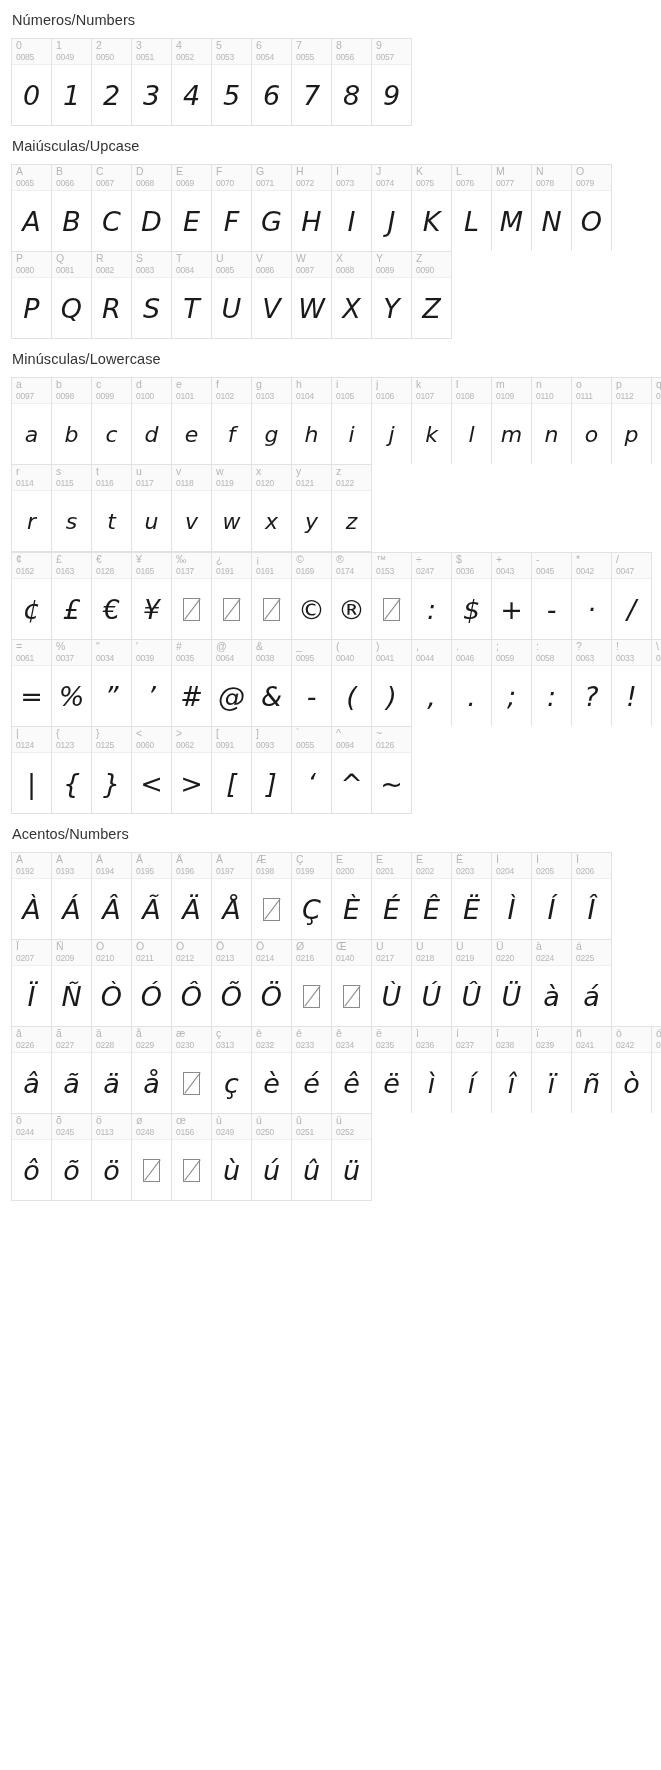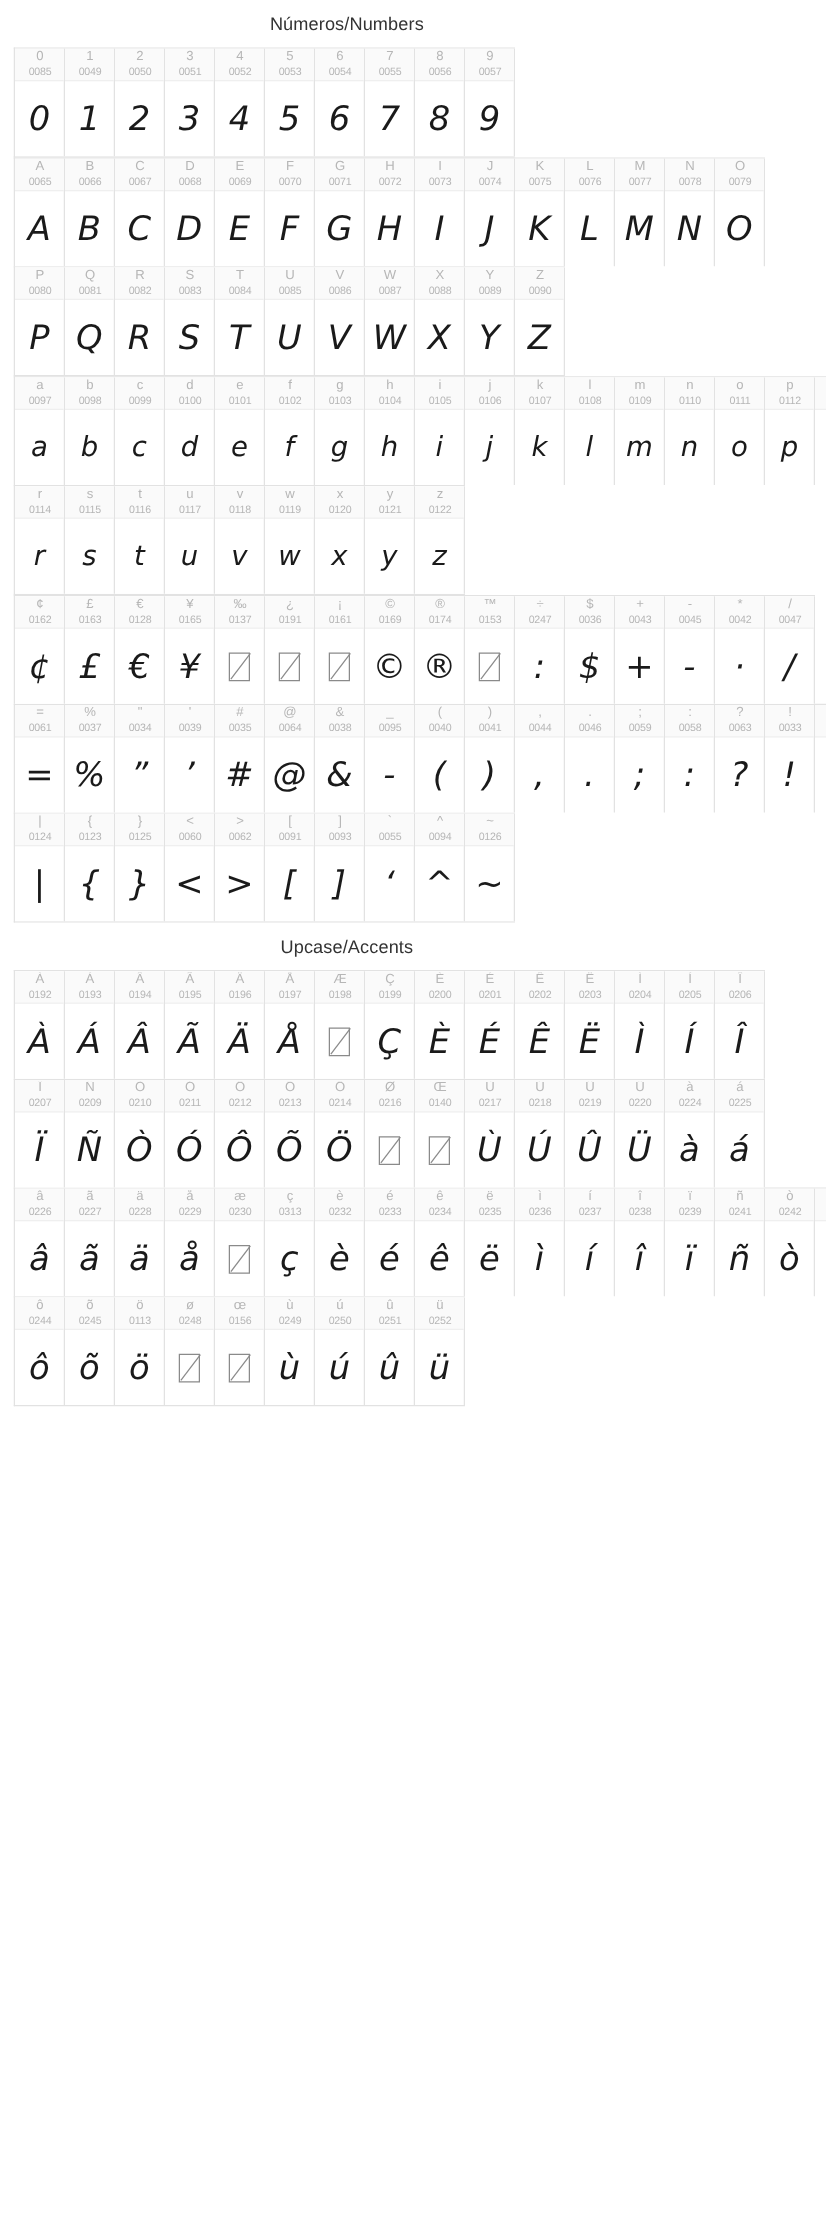--- a/index.html
+++ b/index.html
@@ -10,21 +10,20 @@
   body {
     width: 661px;
     font-family: "Liberation Sans", sans-serif;
     color: #222222;
     -webkit-font-smoothing: antialiased;
   }
   .page {
     width: 543px;
     box-sizing: border-box;
     padding: 0 0 12px 0;
-    text-align: center;
   }
   .section {
     margin: 0 0 0 0;
   }
   .section-title {
     font-size: 14.5px;
     color: #333333;
     padding: 12px 0 10px 12px;
     letter-spacing: 0.1px;
   }
@@ -181,20 +180,21 @@
             <div class="head">
               <div class="chname">9</div>
               <div class="ccode">0057</div>
             </div>
             <div class="glyph">9</div>
           </div>
         </div>
       </div>
     </div>
     <div class="section">
+      <div class="section-title">Maiúsculas/Upcase</div>
       <div class="glyph-rows">
         <div class="glyph-row">
           <div class="cell">
             <div class="head">
               <div class="chname">A</div>
               <div class="ccode">0065</div>
             </div>
             <div class="glyph">A</div>
           </div>
           <div class="cell">
@@ -366,527 +366,528 @@
               <div class="ccode">0089</div>
             </div>
             <div class="glyph">Y</div>
           </div>
           <div class="cell">
             <div class="head">
               <div class="chname">Z</div>
               <div class="ccode">0090</div>
             </div>
             <div class="glyph">Z</div>
+          </div>
+        </div>
+      </div>
+    </div>
+    <div class="section">
+      <div class="section-title">Minúsculas/Lowercase</div>
+      <div class="glyph-rows">
+        <div class="glyph-row">
+          <div class="cell">
+            <div class="head">
+              <div class="chname">a</div>
+              <div class="ccode">0097</div>
+            </div>
+            <div class="glyph small">a</div>
+          </div>
+          <div class="cell">
+            <div class="head">
+              <div class="chname">b</div>
+              <div class="ccode">0098</div>
+            </div>
+            <div class="glyph small">b</div>
+          </div>
+          <div class="cell">
+            <div class="head">
+              <div class="chname">c</div>
+              <div class="ccode">0099</div>
+            </div>
+            <div class="glyph small">c</div>
+          </div>
+          <div class="cell">
+            <div class="head">
+              <div class="chname">d</div>
+              <div class="ccode">0100</div>
+            </div>
+            <div class="glyph small">d</div>
+          </div>
+          <div class="cell">
+            <div class="head">
+              <div class="chname">e</div>
+              <div class="ccode">0101</div>
+            </div>
+            <div class="glyph small">e</div>
+          </div>
+          <div class="cell">
+            <div class="head">
+              <div class="chname">f</div>
+              <div class="ccode">0102</div>
+            </div>
+            <div class="glyph small">f</div>
+          </div>
+          <div class="cell">
+            <div class="head">
+              <div class="chname">g</div>
+              <div class="ccode">0103</div>
+            </div>
+            <div class="glyph small">g</div>
+          </div>
+          <div class="cell">
+            <div class="head">
+              <div class="chname">h</div>
+              <div class="ccode">0104</div>
+            </div>
+            <div class="glyph small">h</div>
+          </div>
+          <div class="cell">
+            <div class="head">
+              <div class="chname">i</div>
+              <div class="ccode">0105</div>
+            </div>
+            <div class="glyph small">i</div>
+          </div>
+          <div class="cell">
+            <div class="head">
+              <div class="chname">j</div>
+              <div class="ccode">0106</div>
+            </div>
+            <div class="glyph small">j</div>
+          </div>
+          <div class="cell">
+            <div class="head">
+              <div class="chname">k</div>
+              <div class="ccode">0107</div>
+            </div>
+            <div class="glyph small">k</div>
+          </div>
+          <div class="cell">
+            <div class="head">
+              <div class="chname">l</div>
+              <div class="ccode">0108</div>
+            </div>
+            <div class="glyph small">l</div>
+          </div>
+          <div class="cell">
+            <div class="head">
+              <div class="chname">m</div>
+              <div class="ccode">0109</div>
+            </div>
+            <div class="glyph small">m</div>
+          </div>
+          <div class="cell">
+            <div class="head">
+              <div class="chname">n</div>
+              <div class="ccode">0110</div>
+            </div>
+            <div class="glyph small">n</div>
+          </div>
+          <div class="cell">
+            <div class="head">
+              <div class="chname">o</div>
+              <div class="ccode">0111</div>
+            </div>
+            <div class="glyph small">o</div>
+          </div>
+          <div class="cell">
+            <div class="head">
+              <div class="chname">p</div>
+              <div class="ccode">0112</div>
+            </div>
+            <div class="glyph small">p</div>
+          </div>
+          <div class="cell">
+            <div class="head">
+              <div class="chname">q</div>
+              <div class="ccode">0113</div>
+            </div>
+            <div class="glyph small">q</div>
+          </div>
+        </div>
+        <div class="glyph-row last">
+          <div class="cell">
+            <div class="head">
+              <div class="chname">r</div>
+              <div class="ccode">0114</div>
+            </div>
+            <div class="glyph small">r</div>
+          </div>
+          <div class="cell">
+            <div class="head">
+              <div class="chname">s</div>
+              <div class="ccode">0115</div>
+            </div>
+            <div class="glyph small">s</div>
+          </div>
+          <div class="cell">
+            <div class="head">
+              <div class="chname">t</div>
+              <div class="ccode">0116</div>
+            </div>
+            <div class="glyph small">t</div>
+          </div>
+          <div class="cell">
+            <div class="head">
+              <div class="chname">u</div>
+              <div class="ccode">0117</div>
+            </div>
+            <div class="glyph small">u</div>
+          </div>
+          <div class="cell">
+            <div class="head">
+              <div class="chname">v</div>
+              <div class="ccode">0118</div>
+            </div>
+            <div class="glyph small">v</div>
+          </div>
+          <div class="cell">
+            <div class="head">
+              <div class="chname">w</div>
+              <div class="ccode">0119</div>
+            </div>
+            <div class="glyph small">w</div>
+          </div>
+          <div class="cell">
+            <div class="head">
+              <div class="chname">x</div>
+              <div class="ccode">0120</div>
+            </div>
+            <div class="glyph small">x</div>
+          </div>
+          <div class="cell">
+            <div class="head">
+              <div class="chname">y</div>
+              <div class="ccode">0121</div>
+            </div>
+            <div class="glyph small">y</div>
+          </div>
+          <div class="cell">
+            <div class="head">
+              <div class="chname">z</div>
+              <div class="ccode">0122</div>
+            </div>
+            <div class="glyph small">z</div>
           </div>
         </div>
       </div>
     </div>
     <div class="section">
       <div class="glyph-rows">
         <div class="glyph-row">
           <div class="cell">
             <div class="head">
-              <div class="chname">a</div>
-              <div class="ccode">0097</div>
-            </div>
-            <div class="glyph small">a</div>
-          </div>
-          <div class="cell">
-            <div class="head">
-              <div class="chname">b</div>
-              <div class="ccode">0098</div>
-            </div>
-            <div class="glyph small">b</div>
-          </div>
-          <div class="cell">
-            <div class="head">
-              <div class="chname">c</div>
-              <div class="ccode">0099</div>
-            </div>
-            <div class="glyph small">c</div>
-          </div>
-          <div class="cell">
-            <div class="head">
-              <div class="chname">d</div>
-              <div class="ccode">0100</div>
-            </div>
-            <div class="glyph small">d</div>
-          </div>
-          <div class="cell">
-            <div class="head">
-              <div class="chname">e</div>
-              <div class="ccode">0101</div>
-            </div>
-            <div class="glyph small">e</div>
-          </div>
-          <div class="cell">
-            <div class="head">
-              <div class="chname">f</div>
-              <div class="ccode">0102</div>
-            </div>
-            <div class="glyph small">f</div>
-          </div>
-          <div class="cell">
-            <div class="head">
-              <div class="chname">g</div>
-              <div class="ccode">0103</div>
-            </div>
-            <div class="glyph small">g</div>
-          </div>
-          <div class="cell">
-            <div class="head">
-              <div class="chname">h</div>
-              <div class="ccode">0104</div>
-            </div>
-            <div class="glyph small">h</div>
-          </div>
-          <div class="cell">
-            <div class="head">
-              <div class="chname">i</div>
-              <div class="ccode">0105</div>
-            </div>
-            <div class="glyph small">i</div>
-          </div>
-          <div class="cell">
-            <div class="head">
-              <div class="chname">j</div>
-              <div class="ccode">0106</div>
-            </div>
-            <div class="glyph small">j</div>
-          </div>
-          <div class="cell">
-            <div class="head">
-              <div class="chname">k</div>
-              <div class="ccode">0107</div>
-            </div>
-            <div class="glyph small">k</div>
-          </div>
-          <div class="cell">
-            <div class="head">
-              <div class="chname">l</div>
-              <div class="ccode">0108</div>
-            </div>
-            <div class="glyph small">l</div>
-          </div>
-          <div class="cell">
-            <div class="head">
-              <div class="chname">m</div>
-              <div class="ccode">0109</div>
-            </div>
-            <div class="glyph small">m</div>
-          </div>
-          <div class="cell">
-            <div class="head">
-              <div class="chname">n</div>
-              <div class="ccode">0110</div>
-            </div>
-            <div class="glyph small">n</div>
-          </div>
-          <div class="cell">
-            <div class="head">
-              <div class="chname">o</div>
-              <div class="ccode">0111</div>
-            </div>
-            <div class="glyph small">o</div>
-          </div>
-          <div class="cell">
-            <div class="head">
-              <div class="chname">p</div>
-              <div class="ccode">0112</div>
-            </div>
-            <div class="glyph small">p</div>
-          </div>
-          <div class="cell">
-            <div class="head">
-              <div class="chname">q</div>
-              <div class="ccode">0113</div>
-            </div>
-            <div class="glyph small">q</div>
+              <div class="chname">¢</div>
+              <div class="ccode">0162</div>
+            </div>
+            <div class="glyph">¢</div>
+          </div>
+          <div class="cell">
+            <div class="head">
+              <div class="chname">£</div>
+              <div class="ccode">0163</div>
+            </div>
+            <div class="glyph">£</div>
+          </div>
+          <div class="cell">
+            <div class="head">
+              <div class="chname">€</div>
+              <div class="ccode">0128</div>
+            </div>
+            <div class="glyph">€</div>
+          </div>
+          <div class="cell">
+            <div class="head">
+              <div class="chname">¥</div>
+              <div class="ccode">0165</div>
+            </div>
+            <div class="glyph">¥</div>
+          </div>
+          <div class="cell">
+            <div class="head">
+              <div class="chname">‰</div>
+              <div class="ccode">0137</div>
+            </div>
+            <div class="glyph tofu"></div>
+          </div>
+          <div class="cell">
+            <div class="head">
+              <div class="chname">¿</div>
+              <div class="ccode">0191</div>
+            </div>
+            <div class="glyph tofu"></div>
+          </div>
+          <div class="cell">
+            <div class="head">
+              <div class="chname">¡</div>
+              <div class="ccode">0161</div>
+            </div>
+            <div class="glyph tofu"></div>
+          </div>
+          <div class="cell">
+            <div class="head">
+              <div class="chname">©</div>
+              <div class="ccode">0169</div>
+            </div>
+            <div class="glyph">©</div>
+          </div>
+          <div class="cell">
+            <div class="head">
+              <div class="chname">®</div>
+              <div class="ccode">0174</div>
+            </div>
+            <div class="glyph">®</div>
+          </div>
+          <div class="cell">
+            <div class="head">
+              <div class="chname">™</div>
+              <div class="ccode">0153</div>
+            </div>
+            <div class="glyph tofu"></div>
+          </div>
+          <div class="cell">
+            <div class="head">
+              <div class="chname">÷</div>
+              <div class="ccode">0247</div>
+            </div>
+            <div class="glyph">:</div>
+          </div>
+          <div class="cell">
+            <div class="head">
+              <div class="chname">$</div>
+              <div class="ccode">0036</div>
+            </div>
+            <div class="glyph">$</div>
+          </div>
+          <div class="cell">
+            <div class="head">
+              <div class="chname">+</div>
+              <div class="ccode">0043</div>
+            </div>
+            <div class="glyph">+</div>
+          </div>
+          <div class="cell">
+            <div class="head">
+              <div class="chname">-</div>
+              <div class="ccode">0045</div>
+            </div>
+            <div class="glyph">-</div>
+          </div>
+          <div class="cell">
+            <div class="head">
+              <div class="chname">*</div>
+              <div class="ccode">0042</div>
+            </div>
+            <div class="glyph">·</div>
+          </div>
+          <div class="cell">
+            <div class="head">
+              <div class="chname">/</div>
+              <div class="ccode">0047</div>
+            </div>
+            <div class="glyph">/</div>
+          </div>
+        </div>
+        <div class="glyph-row">
+          <div class="cell">
+            <div class="head">
+              <div class="chname">=</div>
+              <div class="ccode">0061</div>
+            </div>
+            <div class="glyph">=</div>
+          </div>
+          <div class="cell">
+            <div class="head">
+              <div class="chname">%</div>
+              <div class="ccode">0037</div>
+            </div>
+            <div class="glyph">%</div>
+          </div>
+          <div class="cell">
+            <div class="head">
+              <div class="chname">"</div>
+              <div class="ccode">0034</div>
+            </div>
+            <div class="glyph">”</div>
+          </div>
+          <div class="cell">
+            <div class="head">
+              <div class="chname">'</div>
+              <div class="ccode">0039</div>
+            </div>
+            <div class="glyph">’</div>
+          </div>
+          <div class="cell">
+            <div class="head">
+              <div class="chname">#</div>
+              <div class="ccode">0035</div>
+            </div>
+            <div class="glyph">#</div>
+          </div>
+          <div class="cell">
+            <div class="head">
+              <div class="chname">@</div>
+              <div class="ccode">0064</div>
+            </div>
+            <div class="glyph">@</div>
+          </div>
+          <div class="cell">
+            <div class="head">
+              <div class="chname">&amp;</div>
+              <div class="ccode">0038</div>
+            </div>
+            <div class="glyph">&amp;</div>
+          </div>
+          <div class="cell">
+            <div class="head">
+              <div class="chname">_</div>
+              <div class="ccode">0095</div>
+            </div>
+            <div class="glyph">-</div>
+          </div>
+          <div class="cell">
+            <div class="head">
+              <div class="chname">(</div>
+              <div class="ccode">0040</div>
+            </div>
+            <div class="glyph">(</div>
+          </div>
+          <div class="cell">
+            <div class="head">
+              <div class="chname">)</div>
+              <div class="ccode">0041</div>
+            </div>
+            <div class="glyph">)</div>
+          </div>
+          <div class="cell">
+            <div class="head">
+              <div class="chname">,</div>
+              <div class="ccode">0044</div>
+            </div>
+            <div class="glyph">,</div>
+          </div>
+          <div class="cell">
+            <div class="head">
+              <div class="chname">.</div>
+              <div class="ccode">0046</div>
+            </div>
+            <div class="glyph">.</div>
+          </div>
+          <div class="cell">
+            <div class="head">
+              <div class="chname">;</div>
+              <div class="ccode">0059</div>
+            </div>
+            <div class="glyph">;</div>
+          </div>
+          <div class="cell">
+            <div class="head">
+              <div class="chname">:</div>
+              <div class="ccode">0058</div>
+            </div>
+            <div class="glyph">:</div>
+          </div>
+          <div class="cell">
+            <div class="head">
+              <div class="chname">?</div>
+              <div class="ccode">0063</div>
+            </div>
+            <div class="glyph">?</div>
+          </div>
+          <div class="cell">
+            <div class="head">
+              <div class="chname">!</div>
+              <div class="ccode">0033</div>
+            </div>
+            <div class="glyph">!</div>
+          </div>
+          <div class="cell">
+            <div class="head">
+              <div class="chname">\</div>
+              <div class="ccode">0092</div>
+            </div>
+            <div class="glyph">\</div>
           </div>
         </div>
         <div class="glyph-row last">
           <div class="cell">
             <div class="head">
-              <div class="chname">r</div>
-              <div class="ccode">0114</div>
-            </div>
-            <div class="glyph small">r</div>
-          </div>
-          <div class="cell">
-            <div class="head">
-              <div class="chname">s</div>
-              <div class="ccode">0115</div>
-            </div>
-            <div class="glyph small">s</div>
-          </div>
-          <div class="cell">
-            <div class="head">
-              <div class="chname">t</div>
-              <div class="ccode">0116</div>
-            </div>
-            <div class="glyph small">t</div>
-          </div>
-          <div class="cell">
-            <div class="head">
-              <div class="chname">u</div>
-              <div class="ccode">0117</div>
-            </div>
-            <div class="glyph small">u</div>
-          </div>
-          <div class="cell">
-            <div class="head">
-              <div class="chname">v</div>
-              <div class="ccode">0118</div>
-            </div>
-            <div class="glyph small">v</div>
-          </div>
-          <div class="cell">
-            <div class="head">
-              <div class="chname">w</div>
-              <div class="ccode">0119</div>
-            </div>
-            <div class="glyph small">w</div>
-          </div>
-          <div class="cell">
-            <div class="head">
-              <div class="chname">x</div>
-              <div class="ccode">0120</div>
-            </div>
-            <div class="glyph small">x</div>
-          </div>
-          <div class="cell">
-            <div class="head">
-              <div class="chname">y</div>
-              <div class="ccode">0121</div>
-            </div>
-            <div class="glyph small">y</div>
-          </div>
-          <div class="cell">
-            <div class="head">
-              <div class="chname">z</div>
-              <div class="ccode">0122</div>
-            </div>
-            <div class="glyph small">z</div>
+              <div class="chname">|</div>
+              <div class="ccode">0124</div>
+            </div>
+            <div class="glyph">|</div>
+          </div>
+          <div class="cell">
+            <div class="head">
+              <div class="chname">{</div>
+              <div class="ccode">0123</div>
+            </div>
+            <div class="glyph">{</div>
+          </div>
+          <div class="cell">
+            <div class="head">
+              <div class="chname">}</div>
+              <div class="ccode">0125</div>
+            </div>
+            <div class="glyph">}</div>
+          </div>
+          <div class="cell">
+            <div class="head">
+              <div class="chname">&lt;</div>
+              <div class="ccode">0060</div>
+            </div>
+            <div class="glyph">&lt;</div>
+          </div>
+          <div class="cell">
+            <div class="head">
+              <div class="chname">&gt;</div>
+              <div class="ccode">0062</div>
+            </div>
+            <div class="glyph">&gt;</div>
+          </div>
+          <div class="cell">
+            <div class="head">
+              <div class="chname">[</div>
+              <div class="ccode">0091</div>
+            </div>
+            <div class="glyph">[</div>
+          </div>
+          <div class="cell">
+            <div class="head">
+              <div class="chname">]</div>
+              <div class="ccode">0093</div>
+            </div>
+            <div class="glyph">]</div>
+          </div>
+          <div class="cell">
+            <div class="head">
+              <div class="chname">`</div>
+              <div class="ccode">0055</div>
+            </div>
+            <div class="glyph">‘</div>
+          </div>
+          <div class="cell">
+            <div class="head">
+              <div class="chname">^</div>
+              <div class="ccode">0094</div>
+            </div>
+            <div class="glyph">^</div>
+          </div>
+          <div class="cell">
+            <div class="head">
+              <div class="chname">~</div>
+              <div class="ccode">0126</div>
+            </div>
+            <div class="glyph">~</div>
           </div>
         </div>
       </div>
     </div>
     <div class="section">
-      <div class="glyph-rows">
-        <div class="glyph-row">
-          <div class="cell">
-            <div class="head">
-              <div class="chname">¢</div>
-              <div class="ccode">0162</div>
-            </div>
-            <div class="glyph">¢</div>
-          </div>
-          <div class="cell">
-            <div class="head">
-              <div class="chname">£</div>
-              <div class="ccode">0163</div>
-            </div>
-            <div class="glyph">£</div>
-          </div>
-          <div class="cell">
-            <div class="head">
-              <div class="chname">€</div>
-              <div class="ccode">0128</div>
-            </div>
-            <div class="glyph">€</div>
-          </div>
-          <div class="cell">
-            <div class="head">
-              <div class="chname">¥</div>
-              <div class="ccode">0165</div>
-            </div>
-            <div class="glyph">¥</div>
-          </div>
-          <div class="cell">
-            <div class="head">
-              <div class="chname">‰</div>
-              <div class="ccode">0137</div>
-            </div>
-            <div class="glyph tofu"></div>
-          </div>
-          <div class="cell">
-            <div class="head">
-              <div class="chname">¿</div>
-              <div class="ccode">0191</div>
-            </div>
-            <div class="glyph tofu"></div>
-          </div>
-          <div class="cell">
-            <div class="head">
-              <div class="chname">¡</div>
-              <div class="ccode">0161</div>
-            </div>
-            <div class="glyph tofu"></div>
-          </div>
-          <div class="cell">
-            <div class="head">
-              <div class="chname">©</div>
-              <div class="ccode">0169</div>
-            </div>
-            <div class="glyph">©</div>
-          </div>
-          <div class="cell">
-            <div class="head">
-              <div class="chname">®</div>
-              <div class="ccode">0174</div>
-            </div>
-            <div class="glyph">®</div>
-          </div>
-          <div class="cell">
-            <div class="head">
-              <div class="chname">™</div>
-              <div class="ccode">0153</div>
-            </div>
-            <div class="glyph tofu"></div>
-          </div>
-          <div class="cell">
-            <div class="head">
-              <div class="chname">÷</div>
-              <div class="ccode">0247</div>
-            </div>
-            <div class="glyph">:</div>
-          </div>
-          <div class="cell">
-            <div class="head">
-              <div class="chname">$</div>
-              <div class="ccode">0036</div>
-            </div>
-            <div class="glyph">$</div>
-          </div>
-          <div class="cell">
-            <div class="head">
-              <div class="chname">+</div>
-              <div class="ccode">0043</div>
-            </div>
-            <div class="glyph">+</div>
-          </div>
-          <div class="cell">
-            <div class="head">
-              <div class="chname">-</div>
-              <div class="ccode">0045</div>
-            </div>
-            <div class="glyph">-</div>
-          </div>
-          <div class="cell">
-            <div class="head">
-              <div class="chname">*</div>
-              <div class="ccode">0042</div>
-            </div>
-            <div class="glyph">·</div>
-          </div>
-          <div class="cell">
-            <div class="head">
-              <div class="chname">/</div>
-              <div class="ccode">0047</div>
-            </div>
-            <div class="glyph">/</div>
-          </div>
-        </div>
-        <div class="glyph-row">
-          <div class="cell">
-            <div class="head">
-              <div class="chname">=</div>
-              <div class="ccode">0061</div>
-            </div>
-            <div class="glyph">=</div>
-          </div>
-          <div class="cell">
-            <div class="head">
-              <div class="chname">%</div>
-              <div class="ccode">0037</div>
-            </div>
-            <div class="glyph">%</div>
-          </div>
-          <div class="cell">
-            <div class="head">
-              <div class="chname">"</div>
-              <div class="ccode">0034</div>
-            </div>
-            <div class="glyph">”</div>
-          </div>
-          <div class="cell">
-            <div class="head">
-              <div class="chname">'</div>
-              <div class="ccode">0039</div>
-            </div>
-            <div class="glyph">’</div>
-          </div>
-          <div class="cell">
-            <div class="head">
-              <div class="chname">#</div>
-              <div class="ccode">0035</div>
-            </div>
-            <div class="glyph">#</div>
-          </div>
-          <div class="cell">
-            <div class="head">
-              <div class="chname">@</div>
-              <div class="ccode">0064</div>
-            </div>
-            <div class="glyph">@</div>
-          </div>
-          <div class="cell">
-            <div class="head">
-              <div class="chname">&amp;</div>
-              <div class="ccode">0038</div>
-            </div>
-            <div class="glyph">&amp;</div>
-          </div>
-          <div class="cell">
-            <div class="head">
-              <div class="chname">_</div>
-              <div class="ccode">0095</div>
-            </div>
-            <div class="glyph">-</div>
-          </div>
-          <div class="cell">
-            <div class="head">
-              <div class="chname">(</div>
-              <div class="ccode">0040</div>
-            </div>
-            <div class="glyph">(</div>
-          </div>
-          <div class="cell">
-            <div class="head">
-              <div class="chname">)</div>
-              <div class="ccode">0041</div>
-            </div>
-            <div class="glyph">)</div>
-          </div>
-          <div class="cell">
-            <div class="head">
-              <div class="chname">,</div>
-              <div class="ccode">0044</div>
-            </div>
-            <div class="glyph">,</div>
-          </div>
-          <div class="cell">
-            <div class="head">
-              <div class="chname">.</div>
-              <div class="ccode">0046</div>
-            </div>
-            <div class="glyph">.</div>
-          </div>
-          <div class="cell">
-            <div class="head">
-              <div class="chname">;</div>
-              <div class="ccode">0059</div>
-            </div>
-            <div class="glyph">;</div>
-          </div>
-          <div class="cell">
-            <div class="head">
-              <div class="chname">:</div>
-              <div class="ccode">0058</div>
-            </div>
-            <div class="glyph">:</div>
-          </div>
-          <div class="cell">
-            <div class="head">
-              <div class="chname">?</div>
-              <div class="ccode">0063</div>
-            </div>
-            <div class="glyph">?</div>
-          </div>
-          <div class="cell">
-            <div class="head">
-              <div class="chname">!</div>
-              <div class="ccode">0033</div>
-            </div>
-            <div class="glyph">!</div>
-          </div>
-          <div class="cell">
-            <div class="head">
-              <div class="chname">\</div>
-              <div class="ccode">0092</div>
-            </div>
-            <div class="glyph">\</div>
-          </div>
-        </div>
-        <div class="glyph-row last">
-          <div class="cell">
-            <div class="head">
-              <div class="chname">|</div>
-              <div class="ccode">0124</div>
-            </div>
-            <div class="glyph">|</div>
-          </div>
-          <div class="cell">
-            <div class="head">
-              <div class="chname">{</div>
-              <div class="ccode">0123</div>
-            </div>
-            <div class="glyph">{</div>
-          </div>
-          <div class="cell">
-            <div class="head">
-              <div class="chname">}</div>
-              <div class="ccode">0125</div>
-            </div>
-            <div class="glyph">}</div>
-          </div>
-          <div class="cell">
-            <div class="head">
-              <div class="chname">&lt;</div>
-              <div class="ccode">0060</div>
-            </div>
-            <div class="glyph">&lt;</div>
-          </div>
-          <div class="cell">
-            <div class="head">
-              <div class="chname">&gt;</div>
-              <div class="ccode">0062</div>
-            </div>
-            <div class="glyph">&gt;</div>
-          </div>
-          <div class="cell">
-            <div class="head">
-              <div class="chname">[</div>
-              <div class="ccode">0091</div>
-            </div>
-            <div class="glyph">[</div>
-          </div>
-          <div class="cell">
-            <div class="head">
-              <div class="chname">]</div>
-              <div class="ccode">0093</div>
-            </div>
-            <div class="glyph">]</div>
-          </div>
-          <div class="cell">
-            <div class="head">
-              <div class="chname">`</div>
-              <div class="ccode">0055</div>
-            </div>
-            <div class="glyph">‘</div>
-          </div>
-          <div class="cell">
-            <div class="head">
-              <div class="chname">^</div>
-              <div class="ccode">0094</div>
-            </div>
-            <div class="glyph">^</div>
-          </div>
-          <div class="cell">
-            <div class="head">
-              <div class="chname">~</div>
-              <div class="ccode">0126</div>
-            </div>
-            <div class="glyph">~</div>
-          </div>
-        </div>
-      </div>
-    </div>
-    <div class="section">
-      <div class="section-title">Upcase/Accents</div>
+      <div class="section-title">Acentos/Numbers</div>
       <div class="glyph-rows">
         <div class="glyph-row">
           <div class="cell">
             <div class="head">
               <div class="chname">À</div>
               <div class="ccode">0192</div>
             </div>
             <div class="glyph">À</div>
           </div>
           <div class="cell">

